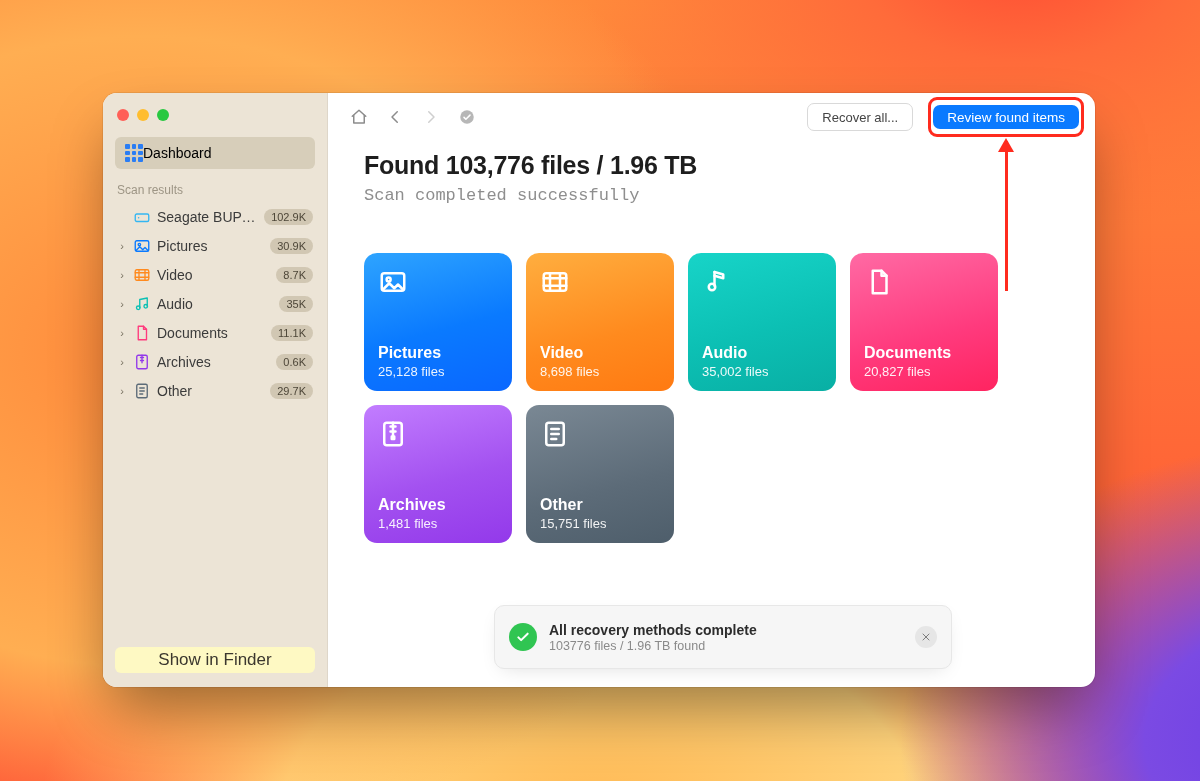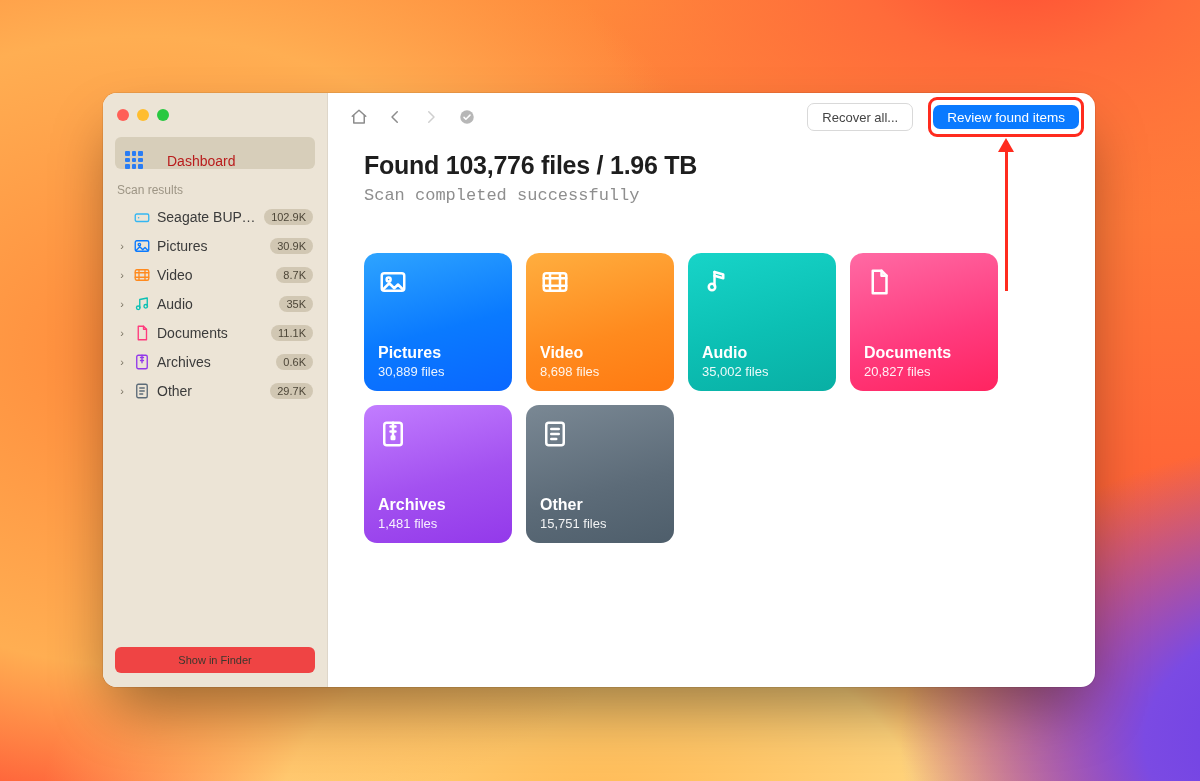--- a/index.html
+++ b/index.html
@@ -35,23 +35,23 @@
   }
   .traffic-lights { display: flex; gap: 8px; padding: 16px 14px 10px 14px; }
   .tl { width: 12px; height: 12px; border-radius: 50%; }
   .tl.red { background: #ff5f57; } .tl.yellow { background: #ffbd2e; } .tl.green { background: #28c840; }
 
   .dash-btn {
     margin: 6px 12px 14px 12px;
     height: 32px;
     background: #d7ceba;
     border-radius: 6px;
-    display: flex; align-items: flex-end; gap: 24px;
+    display: flex; align-items: center; gap: 0;
     padding: 0 10px;
-    font-size: 14px; color: #b91c1c;
+    font-size: 14px; color: #000000;
   }
   .dash-grid {
     width: 18px; height: 18px; display: grid;
     grid-template-columns: repeat(3,1fr); grid-template-rows: repeat(3,1fr);
     gap: 2px;
   }
   .dash-grid span { background: #2a7df4; border-radius: 1px; }
 
   .section-label {
     padding: 0 14px 6px 14px;
@@ -73,22 +73,22 @@
     background: #d1c7b3; color: #4d4638;
     font-size: 11px; font-weight: 500;
     padding: 2px 7px; border-radius: 10px;
   }
 
   .sidebar-footer {
     margin-top: auto; padding: 10px 12px 14px 12px;
   }
   .sidebar-footer button {
     width: 100%; height: 26px;
-    background: #ef4444; border: none; border-radius: 6px;
-    font-size: 11px; color: #3b372e; cursor: pointer;
+    background: #fef9c3; border: none; border-radius: 6px;
+    font-size: 17px; color: #3b372e; cursor: pointer;
   }
 
   
   .main { flex: 1; display: flex; flex-direction: column; position: relative; }
 
   .toolbar {
     height: 48px; display: flex; align-items: center; gap: 6px;
     padding: 9px 16px;
   }
   .tbtn {
@@ -334,21 +334,21 @@
 
     <div class="cards" id="cards">
         <div class="card g-blue">
           <div class="cicon"><svg viewBox="0 0 24 24" class="stroke-w">
               <rect x="3" y="5" width="18" height="14" rx="2"></rect>
               <circle cx="8.5" cy="10" r="1.6"></circle>
               <path d="M4 18l5-5 4 4 3-3 4 4"></path>
             </svg></div>
           <div class="spacer"></div>
           <div class="ctitle">Pictures</div>
-          <div class="cfiles">30,889 files</div>
+          <div class="cfiles">25,128 files</div>
         </div>
         <div class="card g-orange">
           <div class="cicon"><svg viewBox="0 0 24 24" class="stroke-w">
               <rect x="3" y="5" width="18" height="14" rx="2"></rect>
               <path d="M3 9h18M3 15h18M8 5v14M16 5v14"></path>
             </svg></div>
           <div class="spacer"></div>
           <div class="ctitle">Video</div>
           <div class="cfiles">8,698 files</div>
         </div>
@@ -384,18 +384,34 @@
           <div class="cicon"><svg viewBox="0 0 24 24" class="stroke-w">
               <rect x="5" y="3" width="14" height="18" rx="2"></rect>
               <path d="M9 8h6M9 12h6M9 16h4"></path>
             </svg></div>
           <div class="spacer"></div>
           <div class="ctitle">Other</div>
           <div class="cfiles">15,751 files</div>
         </div>
       </div>
 
+    <div class="notice">
+      <div class="chk">
+        <svg viewBox="0 0 24 24">
+            <path d="M5 12.5l4.2 4.2L19 7" stroke="#fff" stroke-width="3" fill="none" stroke-linecap="round" stroke-linejoin="round"></path>
+          </svg>
+      </div>
+      <div class="msg">
+        <div class="t1">All recovery methods complete</div>
+        <div class="t2">103776 files / 1.96 TB found</div>
+      </div>
+      <div class="close">
+        <svg viewBox="0 0 24 24" width="12" height="12">
+            <path d="M6 6l12 12M18 6l-12 12" stroke="#7d7d7d" stroke-width="2" stroke-linecap="round"></path>
+          </svg>
+      </div>
+    </div>
 
     <div class="highlight-ring" id="ring" style="left: 600.188px; top: 4px; width: 155.812px; height: 40px;"></div>
     <div class="arrow-down" id="arrow" style="left: 677.094px; top: 48px; height: 150px;"></div>
     <div class="arrow-head" id="arrowH" style="left: 670.094px; top: 45px;"></div>
   </div>
 </div>
 
 </body></html>

